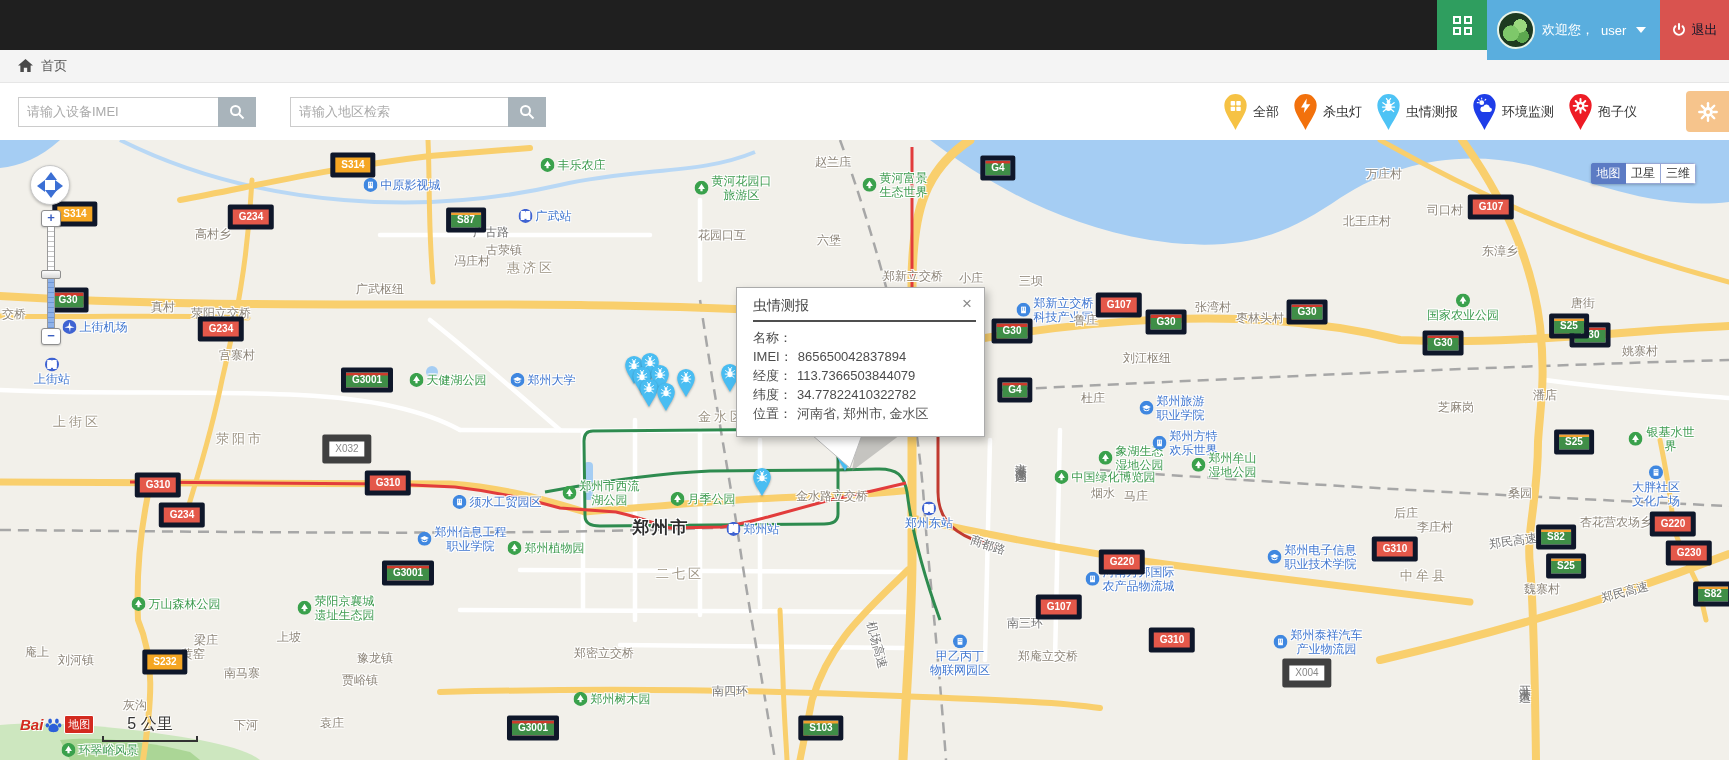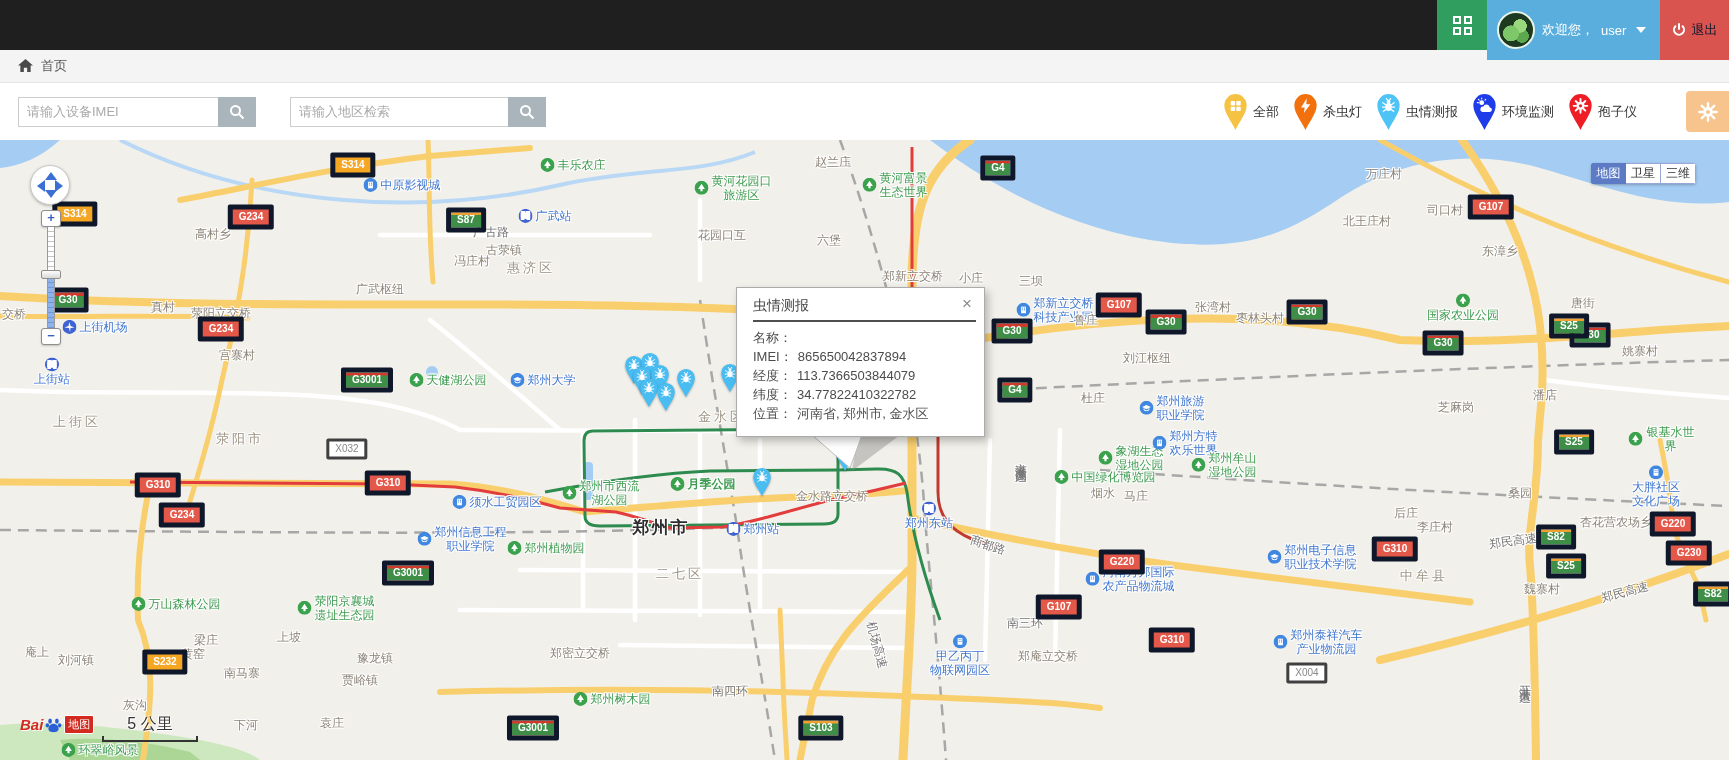--- a/index.html
+++ b/index.html
@@ -44,21 +44,21 @@
   .map-label.vert { writing-mode:vertical-rl; letter-spacing:2px; }
   .lab-wrap { display:flex; align-items:center; gap:3px; }
   .lab-wrap.above { flex-direction:column; gap:1px; }
   .lab-wrap svg { flex:none; }
 
   .badge { position:absolute; transform:translate(-50%,-50%); font-size:10px; font-weight:bold; color:#fff; padding:1px 6px 2px; border-radius:2px; border:5px solid #0f172a; z-index:12; line-height:12px; }
   .bk-g { background:linear-gradient(#cf3a2b 0 3px, #3f8e47 3px 100%); }
   .bk-s { background:linear-gradient(#f0a02f 0 3px, #3f8e47 3px 100%);margin-left:36px; }
   .bk-r { background:#e4584a; }
   .bk-o { background:#f5a623; }
-  .bk-x { background:#fff; color:#888; border:3px solid #404040; font-weight:normal; }
+  .bk-x { background:#fff; color:#888; border:7px solid #404040; font-weight:normal; }
 
   .pin-abs { position:absolute; z-index:30; cursor:pointer; filter:drop-shadow(0 1px 1px rgba(0,0,0,.3)); }
 
   
   .popup { position:absolute; left:736px; top:147px; width:249px; height:150px; background:#fff; border:1px solid #ababab; box-shadow:3px 4px 8px rgba(0,0,0,.25); padding:9px 14px 10px 16px; z-index:40; }
   .popup-title-row { display:flex; justify-content:space-between; align-items:flex-start; }
   .popup-title { font-size:14px; color:#444; }
   .popup-close { font-size:17px; color:#8a8a8a; line-height:14px; cursor:pointer; margin-right:-2px; }
   .popup-sep { border-bottom:2px solid #4f4f4f; margin-top:5px; margin-right:-6px; }
   .popup-rows { margin-top:6px; font-size:13px; color:#4c4c4c; }
@@ -415,21 +415,21 @@
 职业学院</span></span></div>
       <div class="map-label poi-green" style="left: 601px; top: 353px;"><span class="lab-wrap"><svg width="14" height="14" viewBox="0 0 14 14">
             <circle cx="7" cy="7" r="7" fill="#3aa14c"></circle>
             <path d="M7 2.8 L3.6 8.2 h2.3 v2.2 h2.2 V8.2 h2.3 Z" fill="#fff"></path>
           </svg><span>郑州市西流
 湖公园</span></span></div>
       <div class="map-label poi-green" style="left: 546px; top: 408px;"><span class="lab-wrap"><svg width="14" height="14" viewBox="0 0 14 14">
             <circle cx="7" cy="7" r="7" fill="#3aa14c"></circle>
             <path d="M7 2.8 L3.6 8.2 h2.3 v2.2 h2.2 V8.2 h2.3 Z" fill="#fff"></path>
           </svg><span>郑州植物园</span></span></div>
-      <div class="map-label poi-green" style="left: 703px; top: 344px; font-weight: bold;"><span class="lab-wrap"><svg width="14" height="14" viewBox="0 0 14 14">
+      <div class="map-label poi-green" style="left: 703px; top: 359px;"><span class="lab-wrap"><svg width="14" height="14" viewBox="0 0 14 14">
             <circle cx="7" cy="7" r="7" fill="#3aa14c"></circle>
             <path d="M7 2.8 L3.6 8.2 h2.3 v2.2 h2.2 V8.2 h2.3 Z" fill="#fff"></path>
           </svg><span>月季公园</span></span></div>
       <div class="map-label city" style="left: 661px; top: 388px;">郑州市</div>
       <div class="map-label poi-blue" style="left: 753px; top: 389px;"><span class="lab-wrap"><svg width="14" height="14" viewBox="0 0 14 14">
             <circle cx="7" cy="7" r="7" fill="#3f63d2"></circle>
             <text x="7" y="10.2" font-size="9" font-weight="bold" fill="#fff" text-anchor="middle" font-family="DejaVu Sans,sans-serif">M</text>
           </svg><span>郑州站</span></span></div>
       <div class="map-label " style="left: 832px; top: 356px;">金水路立交桥</div>
       <div class="map-label district" style="left: 722px; top: 277px;">金水区</div>
@@ -508,21 +508,21 @@
             <circle cx="7" cy="7" r="7" fill="#3f87e0"></circle>
             <rect x="4.6" y="3.8" width="4.8" height="6.6" fill="#fff"></rect>
             <rect x="5.6" y="4.8" width="1" height="1" fill="#3f87e0"></rect>
             <rect x="7.5" y="4.8" width="1" height="1" fill="#3f87e0"></rect>
             <rect x="5.6" y="6.6" width="1" height="1" fill="#3f87e0"></rect>
             <rect x="7.5" y="6.6" width="1" height="1" fill="#3f87e0"></rect>
           </svg><span>郑州泰祥汽车
 产业物流园</span></span></div>
       <div class="map-label road" style="left: 1025px; top: 483px;">南三环</div>
       <div class="map-label road" style="left: 730px; top: 551px;">南四环</div>
-      <div class="map-label " style="left: 580px; top: 513px;">郑密立交桥</div>
+      <div class="map-label " style="left: 604px; top: 513px;">郑密立交桥</div>
       <div class="map-label poi-green" style="left: 612px; top: 559px;"><span class="lab-wrap"><svg width="14" height="14" viewBox="0 0 14 14">
             <circle cx="7" cy="7" r="7" fill="#3aa14c"></circle>
             <path d="M7 2.8 L3.6 8.2 h2.3 v2.2 h2.2 V8.2 h2.3 Z" fill="#fff"></path>
           </svg><span>郑州树木园</span></span></div>
       <div class="map-label " style="left: 375px; top: 518px;">豫龙镇</div>
       <div class="map-label poi-green" style="left: 336px; top: 468px;"><span class="lab-wrap"><svg width="14" height="14" viewBox="0 0 14 14">
             <circle cx="7" cy="7" r="7" fill="#3aa14c"></circle>
             <path d="M7 2.8 L3.6 8.2 h2.3 v2.2 h2.2 V8.2 h2.3 Z" fill="#fff"></path>
           </svg><span>荥阳京襄城
 遗址生态园</span></span></div>

